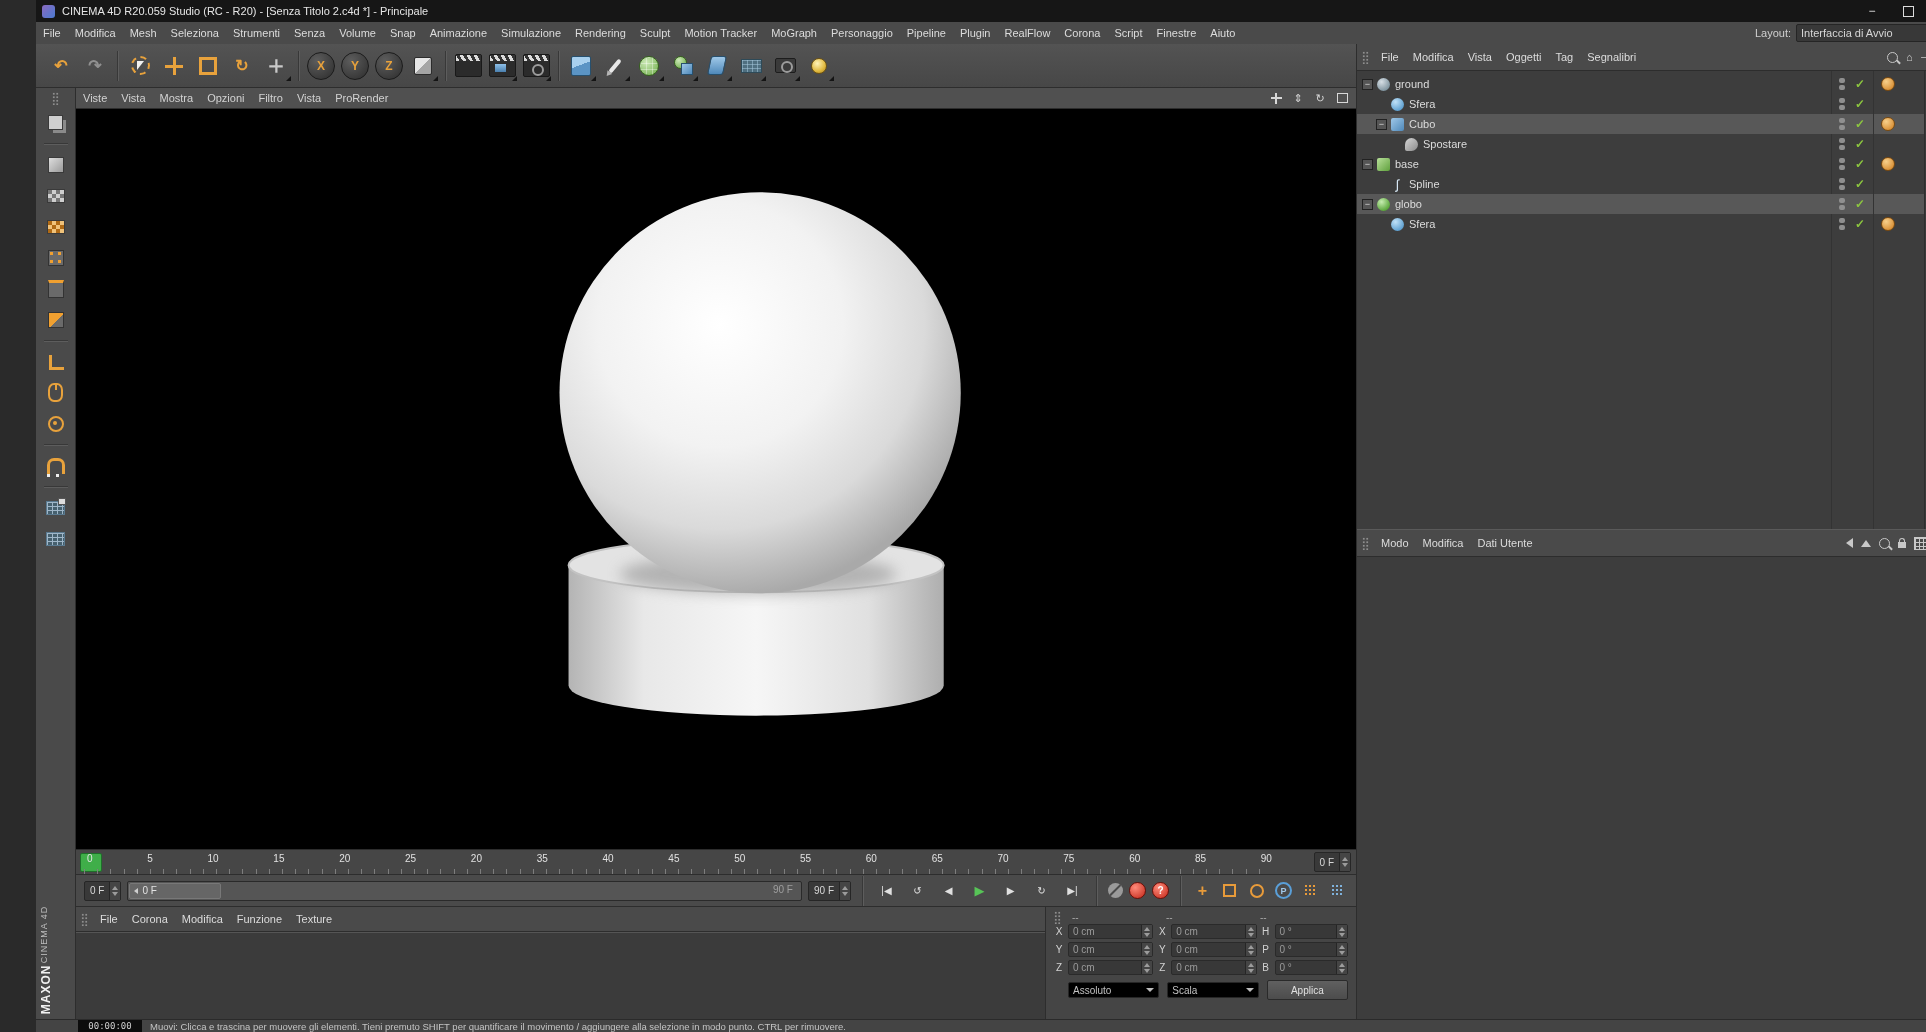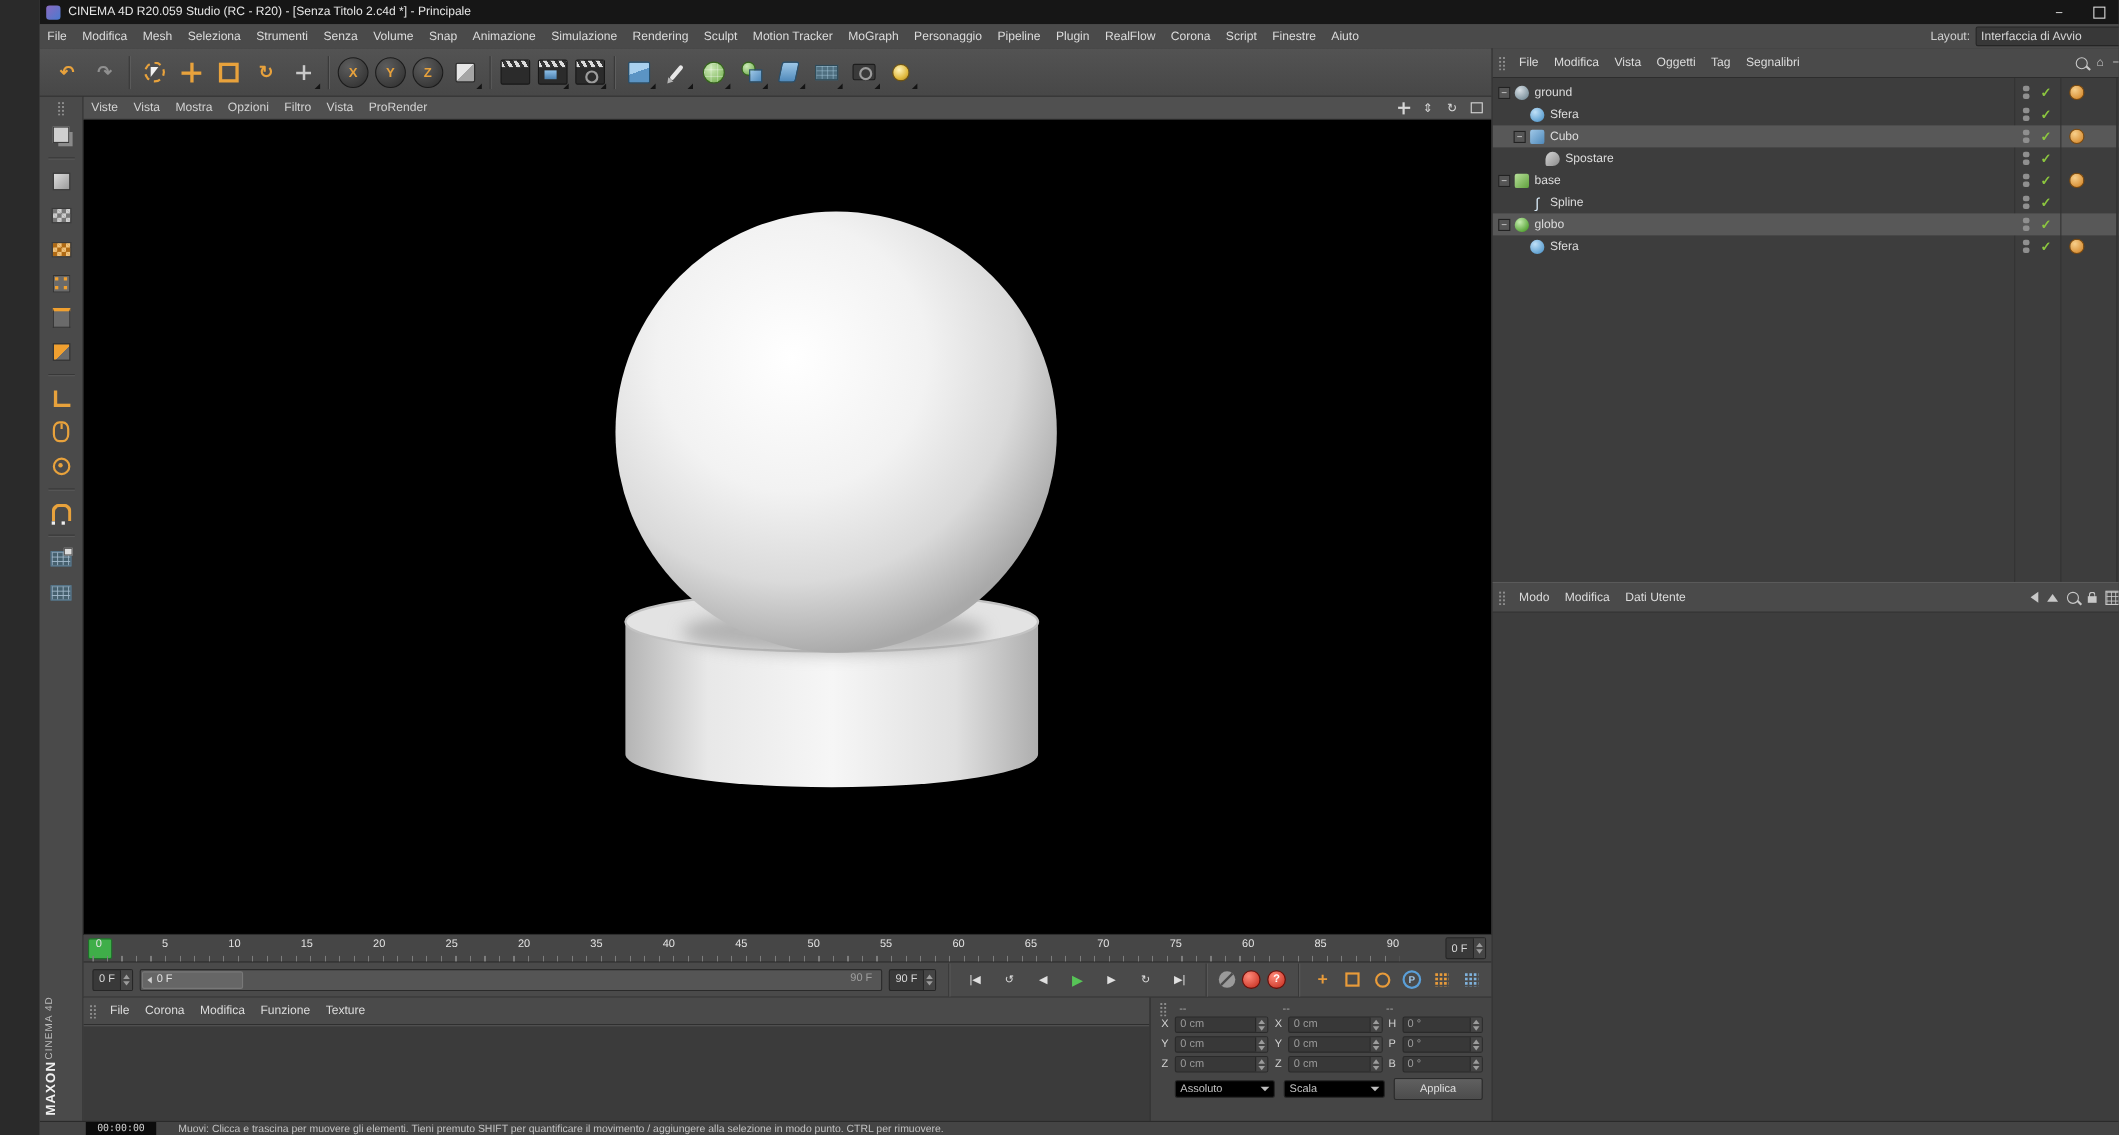--- a/index.html
+++ b/index.html
@@ -260,21 +260,21 @@
   .vtab.active{background:#c2913e;color:#241a08;}
   .vgroup{position:absolute;left:0;display:flex;flex-direction:column;gap:3px;}
   .vgroup.top{top:8px;}
   .vgroup.bottom{top:488px;}
 
   
   .statusbar{position:absolute;left:0;right:0;bottom:0;height:12px;background:#444;
       border-top:1px solid #2a2a2a;display:flex;align-items:center;font-size:9.5px;color:#c4c4c4;}
   .sb-time{margin-left:42px;width:64px;height:100%;background:#0c0c0c;display:flex;align-items:center;
       justify-content:center;font-family:"DejaVu Sans Mono",monospace;font-size:9px;color:#cfcfcf;flex:0 0 auto;}
-  .sb-msg{padding-left:20px;white-space:nowrap;overflow:hidden;text-align:right;}
+  .sb-msg{padding-left:8px;white-space:nowrap;overflow:hidden;text-align:right;}
 </style>
 </head>
 <body>
 
 <div class="app">
 
   <div class="titlebar">
     <span class="appicon"></span>
     <span class="wtitle">CINEMA 4D R20.059 Studio (RC - R20) - [Senza Titolo 2.c4d *] - Principale</span>
     <div class="winbtns">

